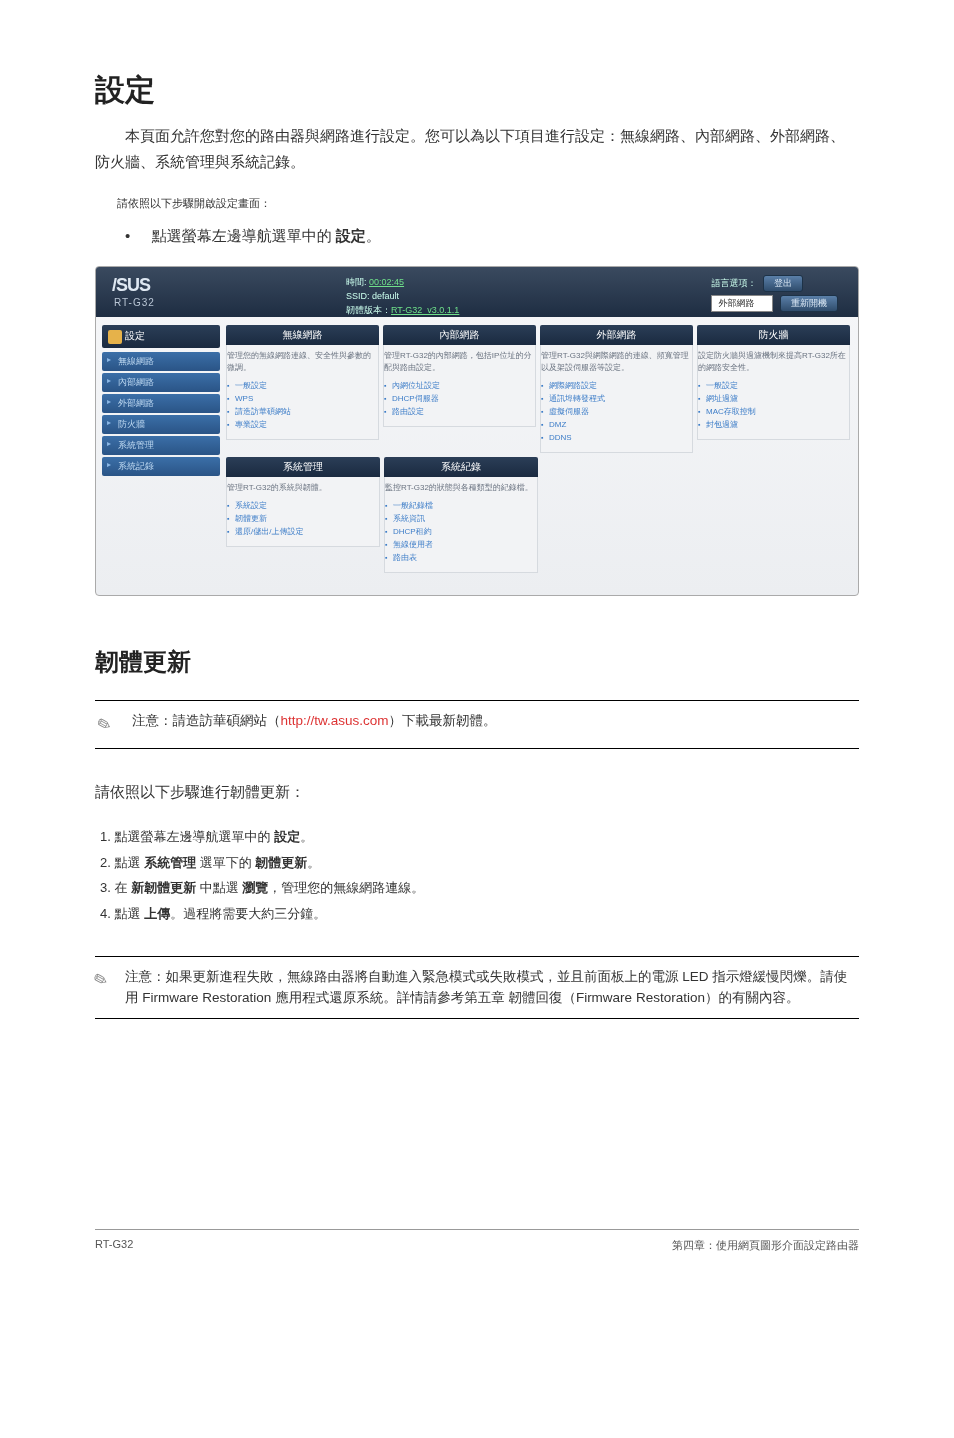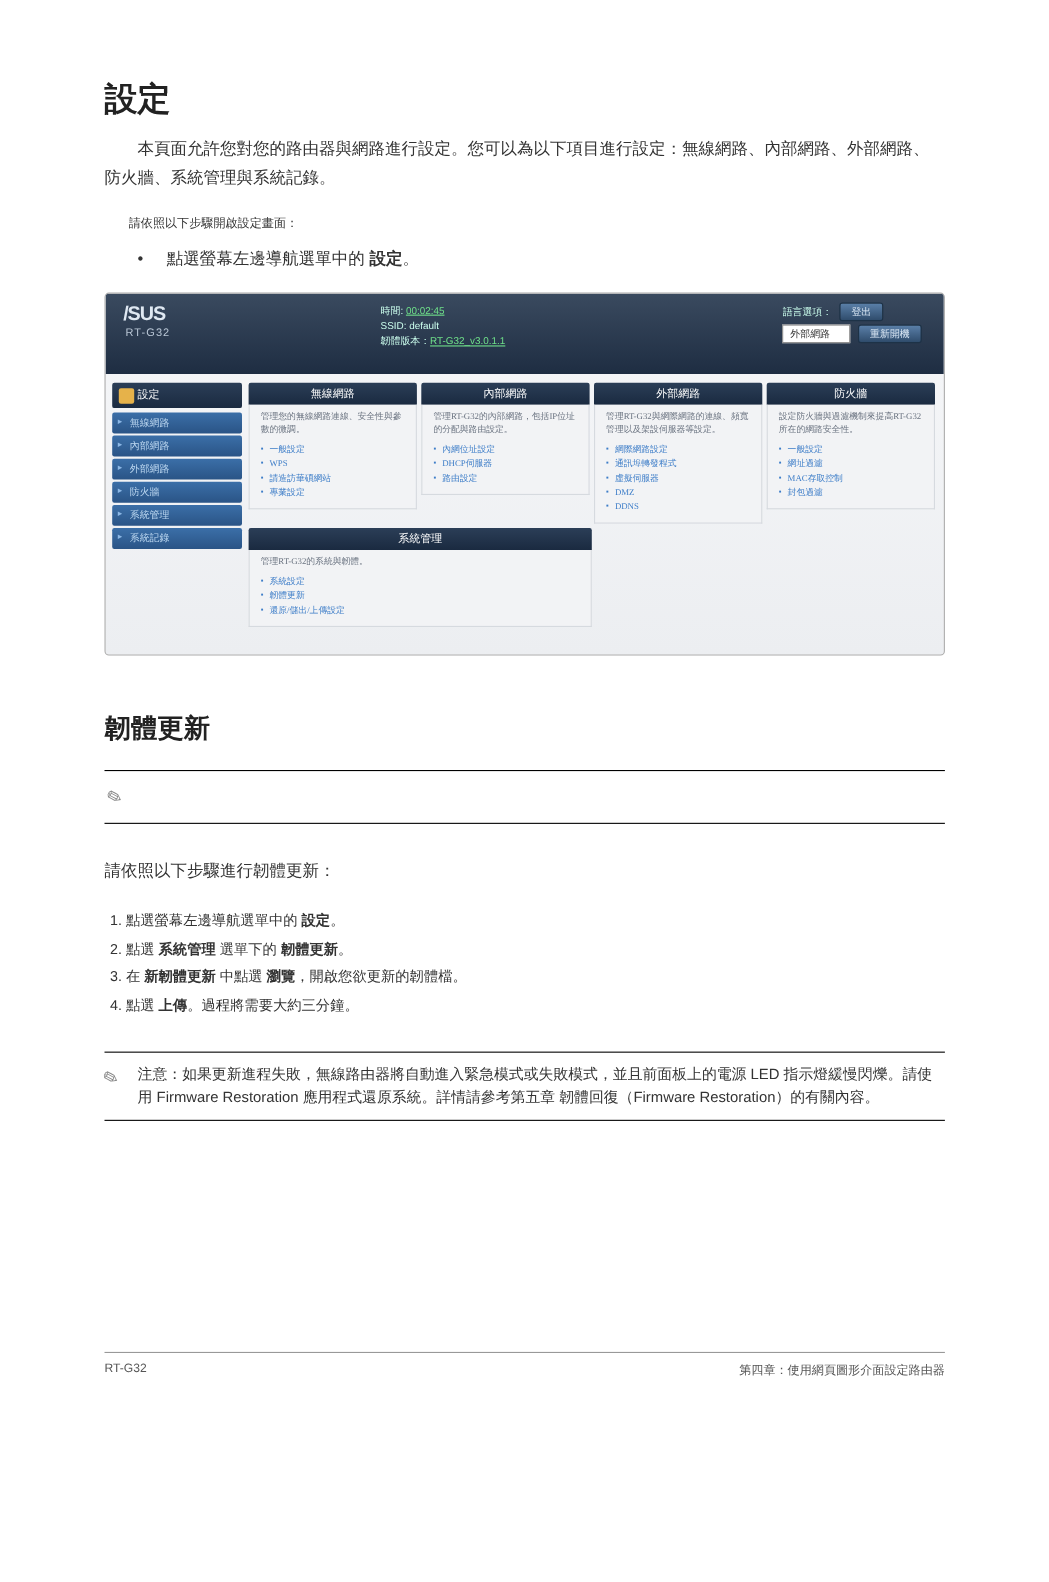--- a/index.html
+++ b/index.html
@@ -6,39 +6,39 @@
 body { font-family: "Microsoft JhengHei", "PingFang TC", Arial, sans-serif; background: #fff; width: 954px; color: #333; }
 .page { padding: 70px 95px 70px 95px; }
 h1.title { font-size: 30px; font-weight: bold; margin-bottom: 12px; color: #222; }
 p.desc { font-size: 15px; line-height: 1.7; margin-bottom: 20px; color: #333; text-indent: 2em; }
 p.desc.noind { text-indent: 0; }
 p.steptxt { font-size: 11px; line-height: 1.7; margin-bottom: 10px; color: #333; text-indent: 2em; }
 .bullet-line { font-size: 15px; line-height: 1.7; margin-bottom: 18px; padding-left: 3.5em; text-indent: -1.5em; }
 .bullet-line .dot { color: #333; display: inline-block; width: 1.5em; text-align: left; text-indent: 0; }
 .bullet-line b { font-weight: bold; }
 .screenshot { border: 1px solid #aaa; border-radius: 4px; height: 330px; margin-bottom: 50px; background: linear-gradient(#f6f7f9,#eceef1); overflow: hidden; font-size: 9px; }
-.ss-top { background: linear-gradient(#3a4a5f,#1e2d42); height: 73px; position: relative; color: #cde; }
+.ss-top { background: linear-gradient(#3a4a5f,#1e2d42); height: 50px; position: relative; color: #cde; }
 .ss-logo { position: absolute; left: 16px; top: 8px; font-size: 18px; font-weight: bold; letter-spacing: -1px; color: #dfe8f2; font-family: Arial; }
 .ss-model { position: absolute; left: 18px; top: 30px; font-size: 10px; color: #b9c6d5; letter-spacing: 1px; }
 .ss-info { position: absolute; left: 250px; top: 8px; font-size: 9px; color: #cfe; line-height: 14px; }
 .ss-info a { color: #6fe08a; text-decoration: underline; }
 .ss-lang { position: absolute; right: 20px; top: 8px; font-size: 9px; color: #cfe; }
 .ss-lang .sel { background: #fff; color: #333; padding: 1px 18px 1px 6px; border: 1px solid #888; font-size: 9px; display: inline-block; }
 .ss-lang .btn { background: linear-gradient(#5a7fa8,#2f4c6c); border: 1px solid #1d3247; border-radius: 3px; padding: 1px 10px; font-size: 9px; color: #dbe8f5; display: inline-block; margin-left: 4px; }
 .ss-body { display: flex; }
 .ss-side { width: 130px; padding: 8px 6px; }
 .ss-side-hdr { background: linear-gradient(#2b3e57,#1a2a40); color: #fff; font-size: 10px; padding: 4px 6px; border-radius: 2px; margin-bottom: 4px; }
 .ss-side-icon { display: inline-block; width: 14px; height: 14px; background: #e6b24a; border-radius: 2px; vertical-align: middle; margin-right: 3px; }
 .ss-side-item { background: linear-gradient(#3b6fa8,#2a5486); color: #bcd7f0; font-size: 9px; padding: 3px 6px 3px 16px; margin-bottom: 2px; border-radius: 2px; position: relative; }
 .ss-side-item::before { content: "▸"; position: absolute; left: 5px; color: #8cb8e6; font-size: 8px; }
 .ss-main { flex: 1; padding: 8px 8px 8px 0; }
 .ss-row { display: flex; gap: 4px; margin-bottom: 4px; }
 .ss-card { flex: 1; }
 .ss-card-hdr { background: linear-gradient(#2b3e57,#1a2a40); color: #fff; text-align: center; font-size: 10px; padding: 3px 2px; border-radius: 2px 2px 0 0; }
-.ss-card-body { background: #f2f3f5; padding: 5px 10px 8px; font-size: 8px; color: #566; line-height: 12px; border: 1px solid #d6dadf; border-top: none; font-family: Liberation Serif, serif; }
+.ss-card-body { background: #f2f3f5; padding: 5px 0 8px; font-size: 8px; color: #566; line-height: 12px; border: 1px solid #d6dadf; border-top: none; }
 .ss-card-body .sub { color: #6a7380; margin-bottom: 5px; font-size: 8px; }
 .ss-card-body ul { list-style: none; }
 .ss-card-body li { color: #3d7dc8; padding-left: 8px; position: relative; font-size: 8px; line-height: 13px; }
 .ss-card-body li::before { content: "▪"; position: absolute; left: 0; color: #3d7dc8; font-size: 7px; }
 h2.section { font-size: 24px; font-weight: bold; margin-bottom: 22px; color: #222; }
 .notebox { border-top: 1px solid #000; border-bottom: 1px solid #000; padding: 9px 0; margin-bottom: 30px; display: flex; gap: 15px; font-size: 13.5px; line-height: 1.6; color: #333; }
 .notebox .pen { width: 22px; font-size: 18px; color: #888; font-style: italic; font-family: serif; transform: rotate(-25deg); }
 .notebox a { color: #d33; text-decoration: none; }
 ol.steps { list-style: decimal; padding-left: 1.5em; font-size: 13px; line-height: 1.95; color: #333; margin-bottom: 30px; }
 ol.steps b { font-weight: bold; }
@@ -145,36 +145,52 @@
               <div class="ss-card-hdr">系統管理</div>
               <div class="ss-card-body">
                 <div class="sub">管理RT-G32的系統與韌體。</div>
                 <ul>
                   <li>系統設定</li>
                   <li>韌體更新</li>
                   <li>還原/儲出/上傳設定</li>
                 </ul>
               </div>
             </div>
+            <div class="ss-card">
+              <div class="ss-card-hdr">系統紀錄</div>
+              <div class="ss-card-body">
+                <div class="sub">監控RT-G32的狀態與各種類型的紀錄檔。</div>
+                <ul>
+                  <li>一般紀錄檔</li>
+                  <li>系統資訊</li>
+                  <li>DHCP租約</li>
+                  <li>無線使用者</li>
+                  <li>路由表</li>
+                </ul>
+              </div>
+            </div>
           </div>
       </div>
     </div>
   </div>
 
   <h2 class="section">韌體更新</h2>
 
   <div class="notebox">
     <div class="pen">✎</div>
+    <div>
+      <span>注意：請造訪華碩網站（</span><a>http://tw.asus.com</a><span>）下載最新韌體。</span>
+    </div>
   </div>
 
   <p class="desc noind">請依照以下步驟進行韌體更新：</p>
   <ol class="steps" id="steps2">
       <li><span>點選螢幕左邊導航選單中的 </span><b>設定</b><span>。</span></li>
       <li><span>點選 </span><b>系統管理</b><span> 選單下的 </span><b>韌體更新</b><span>。</span></li>
-      <li><span>在 </span><b>新韌體更新</b><span> 中點選 </span><b>瀏覽</b><span>，開啟您欲更新的韌體檔。</span></li>
+      <li><span>在 </span><b>新韌體更新</b><span> 中點選 </span><b>瀏覽</b><span>，管理您的無線網路連線。</span></li>
       <li><span>點選 </span><b>上傳</b><span>。過程將需要大約三分鐘。</span></li>
     </ol>
 
   <div class="notebox">
     <div class="pen">✎</div>
     <div>注意：如果更新進程失敗，無線路由器將自動進入緊急模式或失敗模式，並且前面板上的電源 LED 指示燈緩慢閃爍。請使用 Firmware Restoration 應用程式還原系統。詳情請參考第五章 韌體回復（Firmware Restoration）的有關內容。</div>
   </div>
 
   <div class="footer">
     <span>RT-G32</span>

